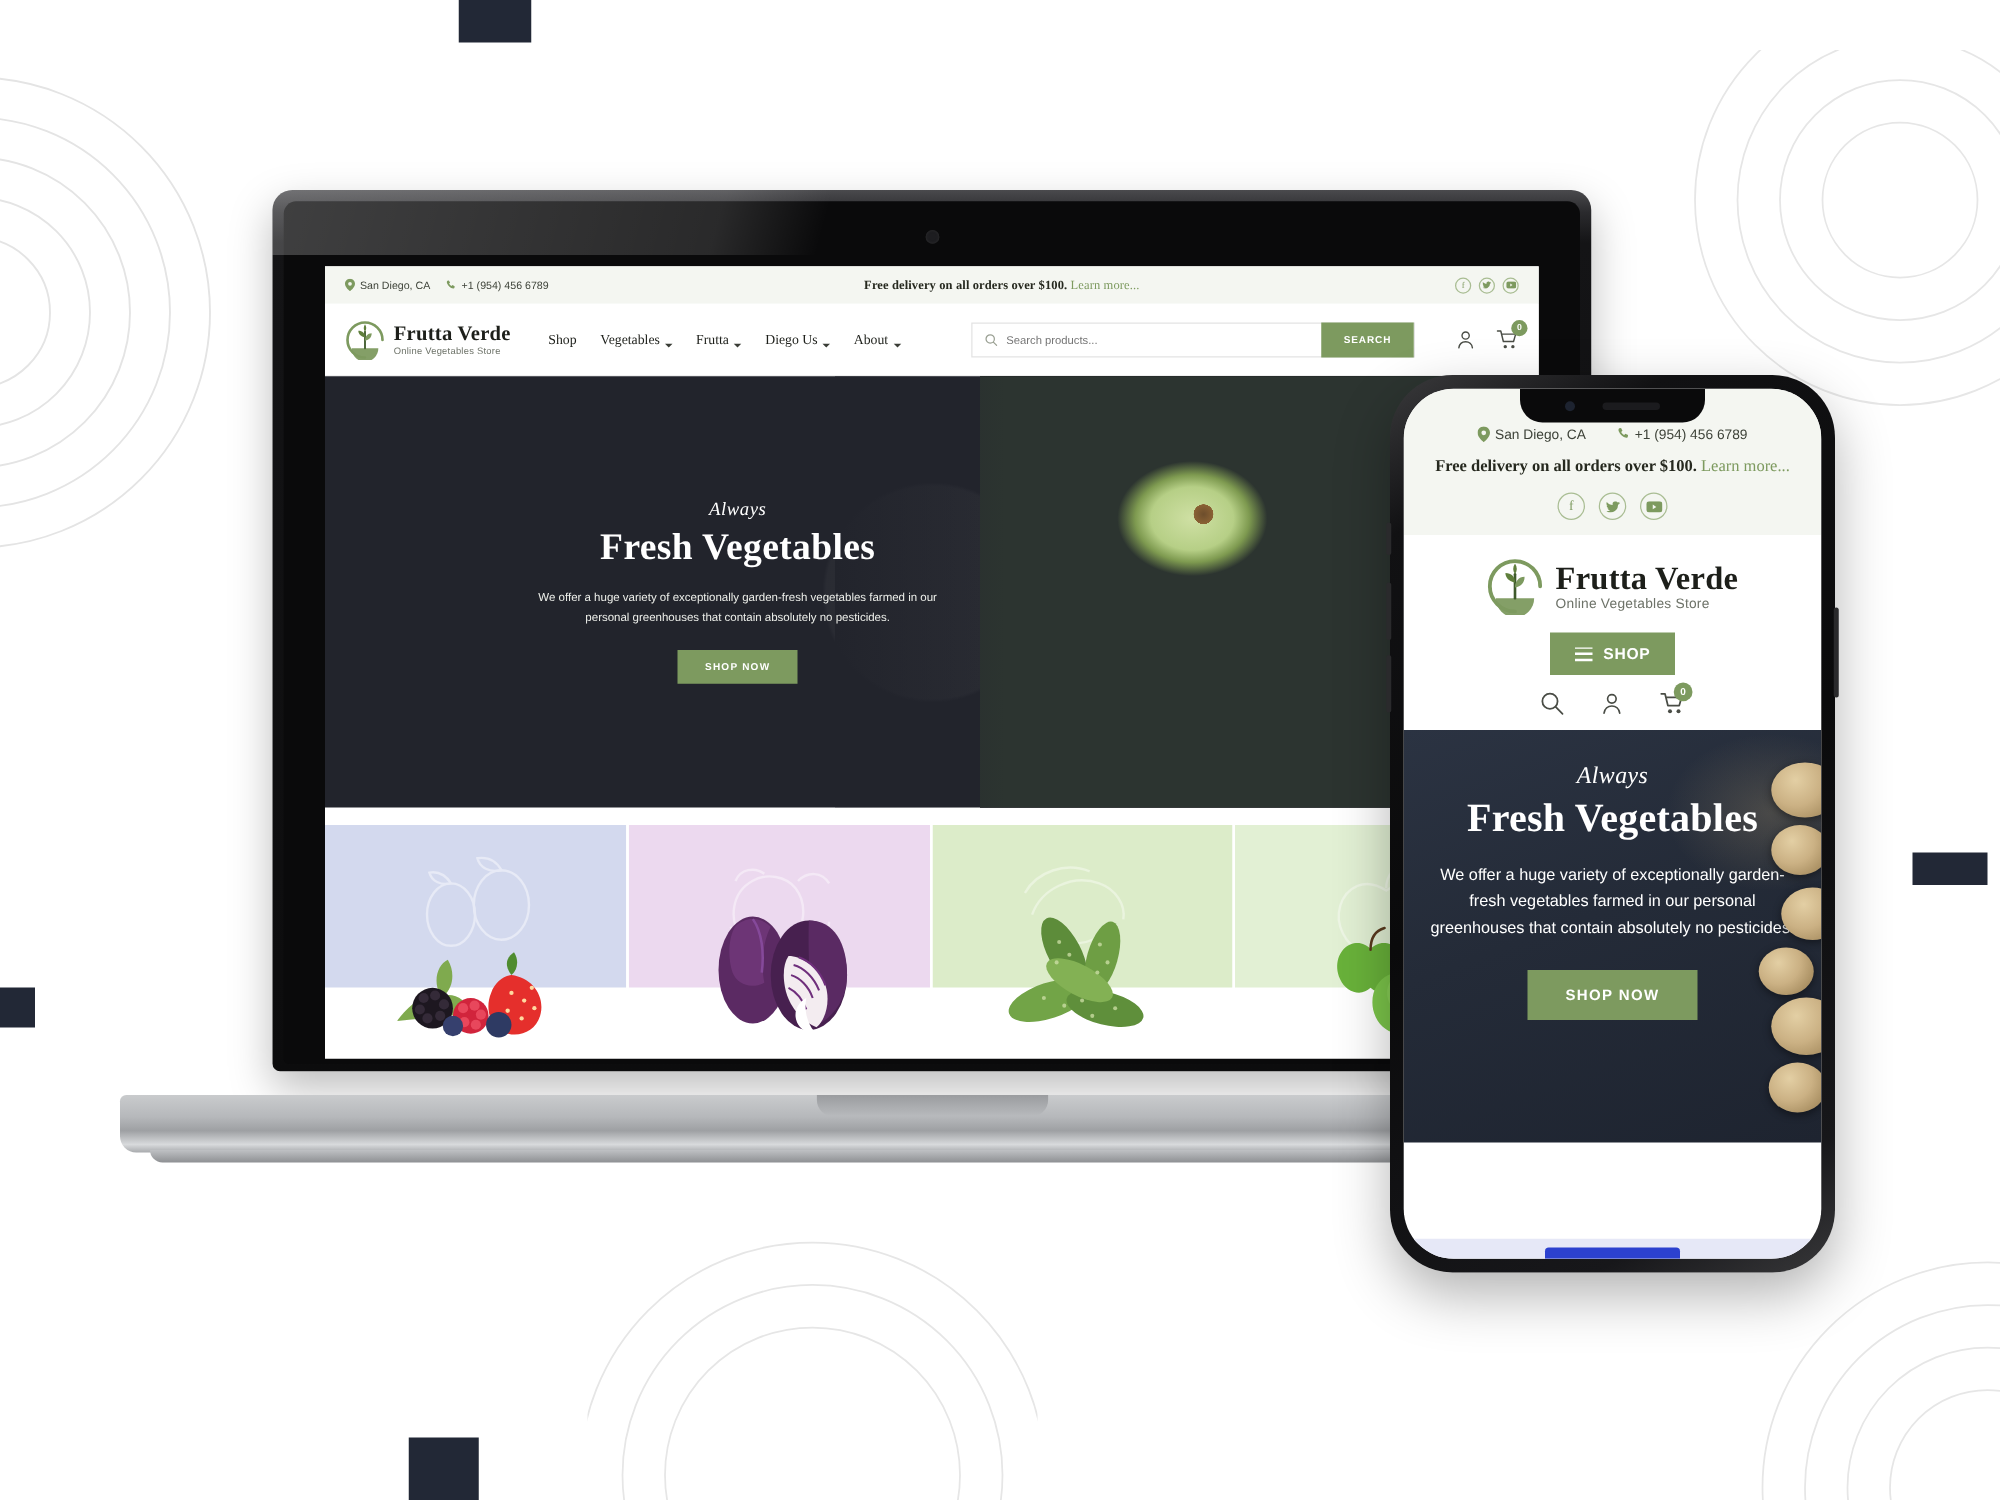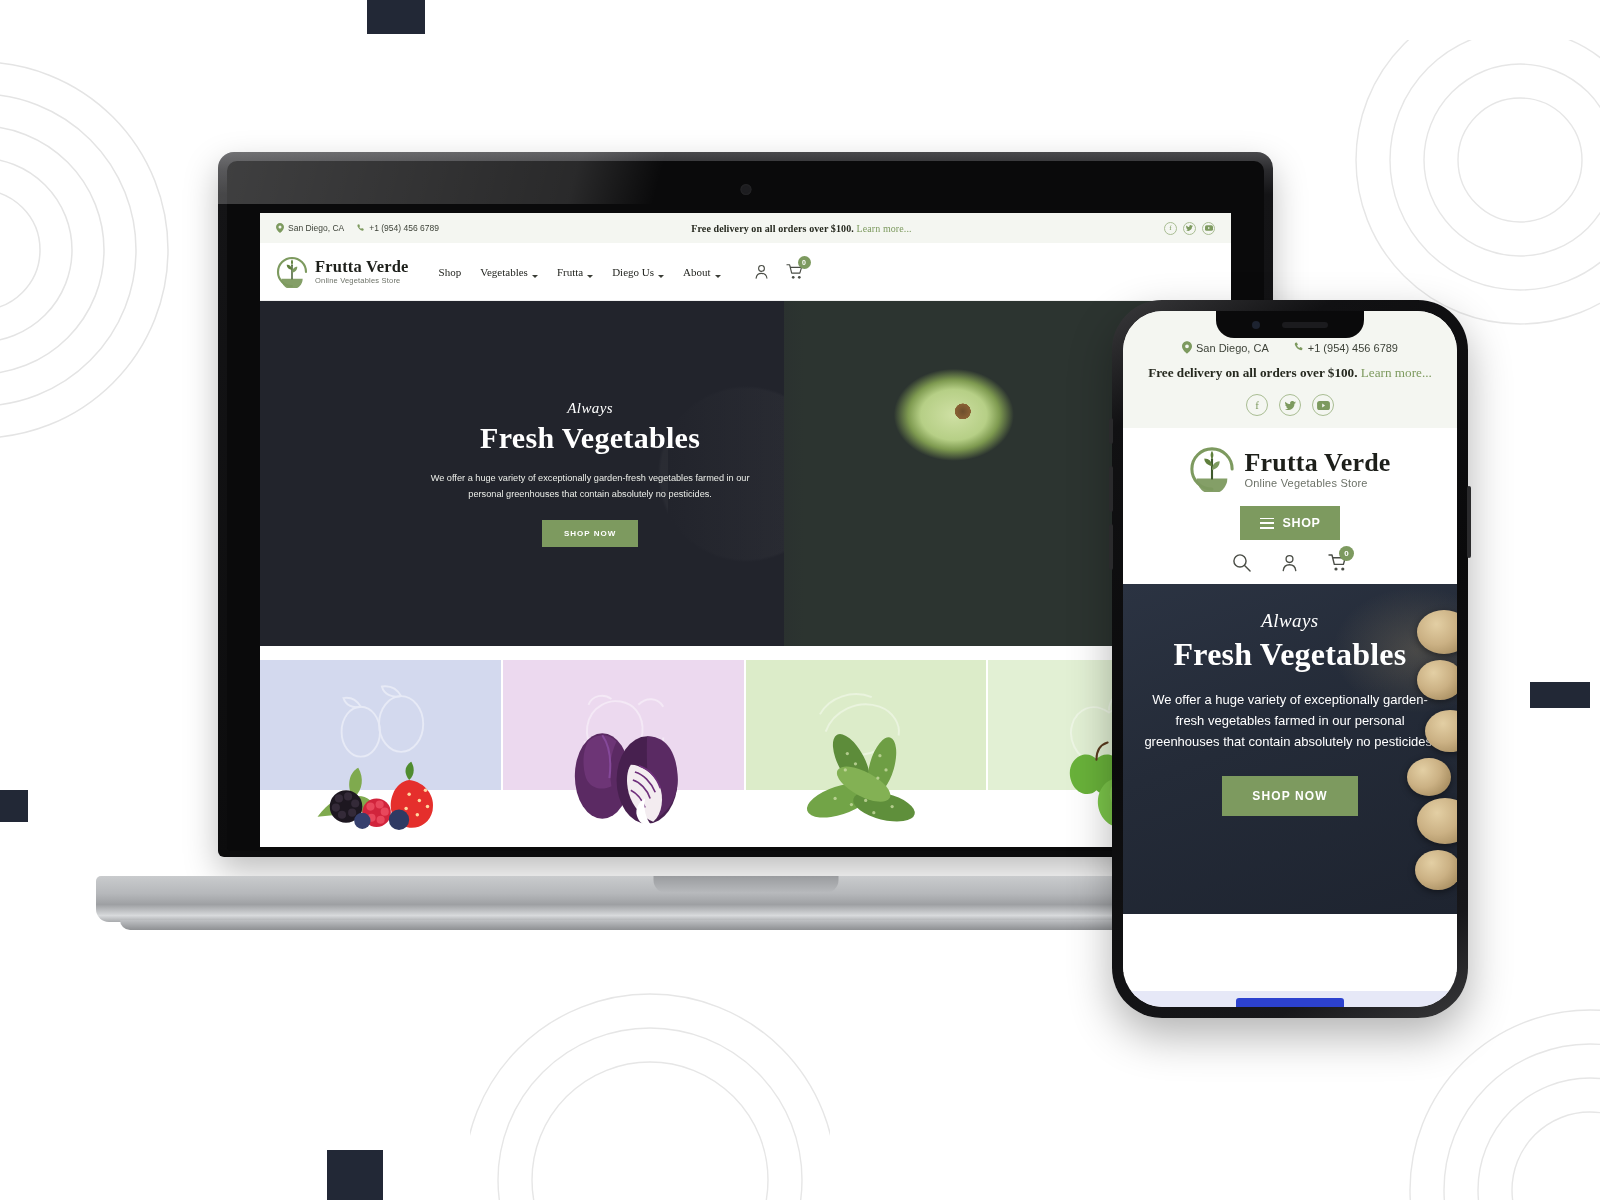--- a/index.html
+++ b/index.html
@@ -394,20 +394,32 @@
               <a href="#">
                 <span>Diego Us</span>
                 <i class="caret"></i>
               </a>
               <a href="#">
                 <span>About</span>
                 <i class="caret"></i>
               </a>
             </nav>
 
+            <div class="searchwrap">
+              <div class="sbox">
+                <span class="ico">
+                  <svg width="10" height="10" viewBox="0 0 12 12">
+                      <circle cx="5" cy="5" r="4" fill="none" stroke="#9aa093" stroke-width="1.2"></circle>
+                      <path d="M8 8l3.2 3.2" stroke="#9aa093" stroke-width="1.2" stroke-linecap="round"></path>
+                    </svg>
+                </span>
+                <input type="text" placeholder="Search products..." style="">
+              </div>
+              <button class="searchbtn">SEARCH</button>
+            </div>
 
             <div class="navicons">
               <span>
                 <svg width="17" height="17" viewBox="0 0 20 20">
                     <circle cx="10" cy="6.4" r="3.4" fill="none" stroke="#4a4d46" stroke-width="1.3"></circle>
                     <path d="M3.6 18c.5-3.6 3.2-5.8 6.4-5.8S16 14.4 16.4 18" fill="none" stroke="#4a4d46" stroke-width="1.3" stroke-linecap="round"></path>
                   </svg>
               </span>
               <span class="cart-wrap">
                 <svg width="18" height="17" viewBox="0 0 20 19">

